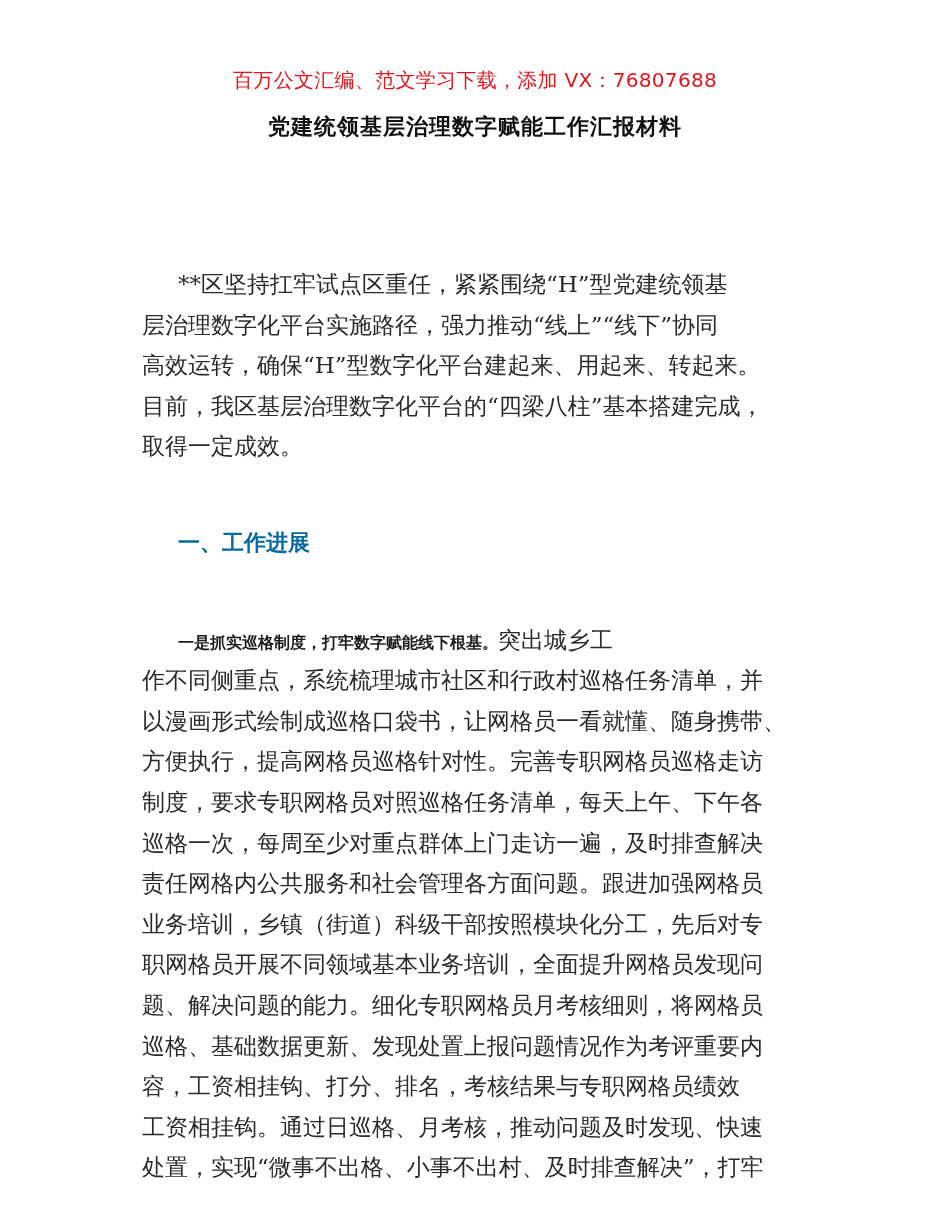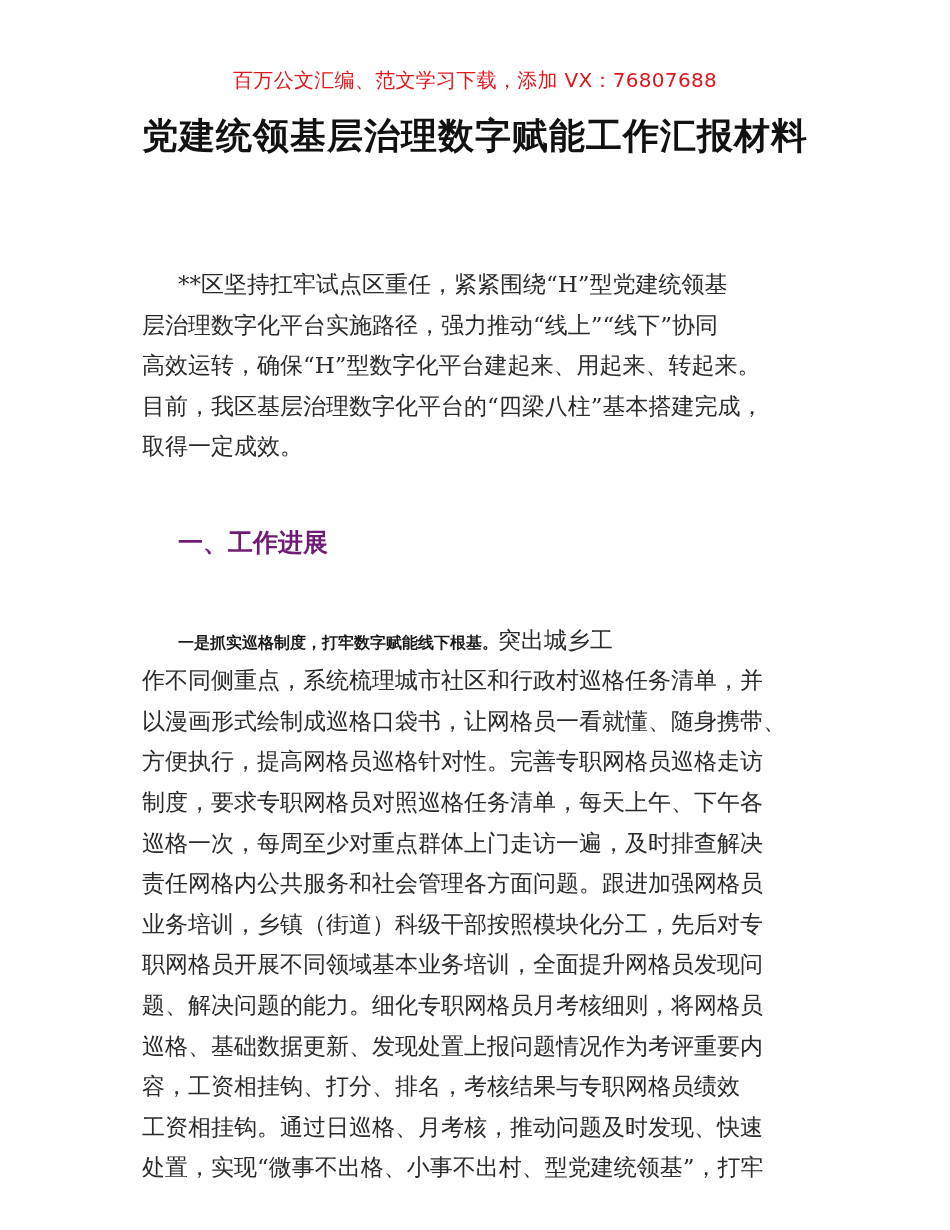--- a/index.html
+++ b/index.html
@@ -27,43 +27,43 @@
       letter-spacing: 0.3px;
     }
     .title {
       position: absolute;
       top: 112px;
       left: 0;
       width: 950px;
       text-align: center;
       font-family: "DejaVu Sans", "Liberation Sans", sans-serif;
       font-weight: bold;
-      font-size: 36px;
+      font-size: 22px;
       color: #111111;
       letter-spacing: 1px;
     }
     .body-text {
       position: absolute;
       top: 220px;
       left: 142px;
       width: 690px;
     }
     .line {
       height: 40.6px;
       line-height: 40.6px;
       font-size: 23px;
       white-space: nowrap;
       color: #2a2a2a;
     }
     .indent { padding-left: 36px; margin-top: 44px; }
     .heading {
       font-family: "DejaVu Sans", "Liberation Sans", sans-serif;
       font-weight: bold;
-      font-size: 25px;
-      color: #701a75;
+      font-size: 22px;
+      color: #0369a1;
     }
     .bold {
       font-family: "DejaVu Sans", "Liberation Sans", sans-serif;
       font-weight: bold;
       font-size: 16px;
       color: #1a1a1a;
     }
     .gap { height: 12px; }
   </style>
 </head>
@@ -90,14 +90,14 @@
   <div class="line">方便执行，提高网格员巡格针对性。完善专职网格员巡格走访</div>
   <div class="line">制度，要求专职网格员对照巡格任务清单，每天上午、下午各</div>
   <div class="line">巡格一次，每周至少对重点群体上门走访一遍，及时排查解决</div>
   <div class="line">责任网格内公共服务和社会管理各方面问题。跟进加强网格员</div>
   <div class="line">业务培训，乡镇（街道）科级干部按照模块化分工，先后对专</div>
   <div class="line">职网格员开展不同领域基本业务培训，全面提升网格员发现问</div>
   <div class="line">题、解决问题的能力。细化专职网格员月考核细则，将网格员</div>
   <div class="line">巡格、基础数据更新、发现处置上报问题情况作为考评重要内</div>
   <div class="line">容，工资相挂钩、打分、排名，考核结果与专职网格员绩效</div>
   <div class="line">工资相挂钩。通过日巡格、月考核，推动问题及时发现、快速</div>
-  <div class="line">处置，实现“微事不出格、小事不出村、型党建统领基”，打牢</div>
+  <div class="line">处置，实现“微事不出格、小事不出村、及时排查解决”，打牢</div>
 </div>
 
 </body></html>

